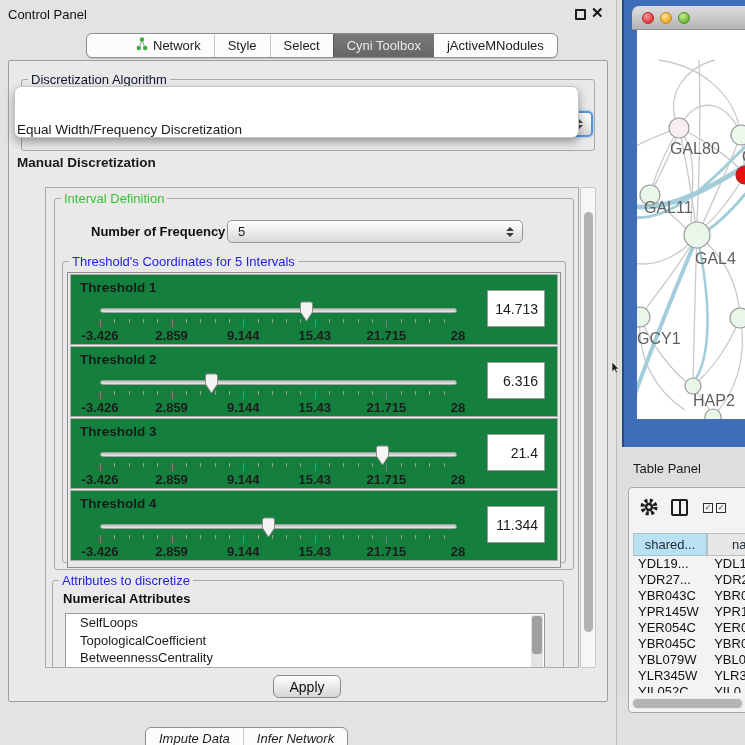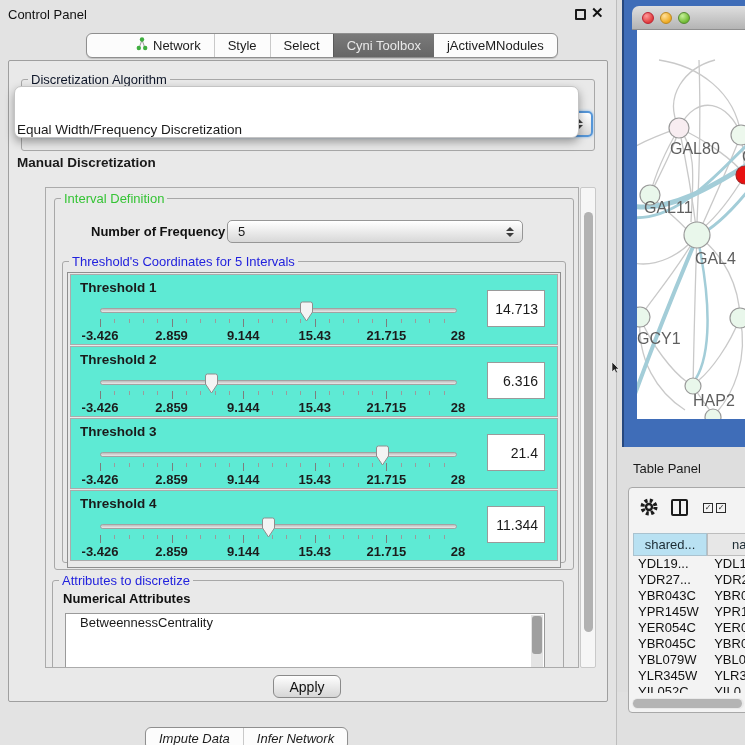--- a/index.html
+++ b/index.html
@@ -61,21 +61,21 @@
   #scroll-panel { position:absolute; left:36px; top:126px; width:534px; height:481px;
     border:1px solid #ababab; background:#e9e9e9; overflow:hidden; }
   #v-scrollbar { position:absolute; left:571px; top:126px; width:16px; height:481px;
     background:#f6f6f6; border:1px solid #c9c9c9; border-radius:2px; }
   #v-scrollbar .thumb { position:absolute; left:3px; top:24px; width:9px; height:420px;
     background:#b2b2b2; border-radius:5px; }
 
   .boldlbl { font-weight:bold; color:#111; }
 
   
-  .trow { position:relative; height:71px; border:1px solid #ababab; background:#5eead4; margin:1px 2px; }
+  .trow { position:relative; height:71px; border:1px solid #ababab; background:#15803d; margin:1px 2px; }
   .trow .tlabel { position:absolute; left:9px; top:5px; font-weight:bold; font-size:13.5px; }
   .trow .track { position:absolute; left:29px; top:33px; width:357px; height:5px;
     border:1px solid #a2a2a2; border-radius:3px; background:linear-gradient(#bdbdbd,#e9e9e9); }
   .trow .ticks-minor { position:absolute; left:29px; top:44px; width:358px; height:4px;
     background:repeating-linear-gradient(to right,#9b9b9b 0 1px,transparent 1px 4%); }
   .trow .ticks-major { position:absolute; left:29px; top:44px; width:358px; height:8px;
     background:repeating-linear-gradient(to right,#7d7d7d 0 1px,transparent 1px 20%); }
   .trow .tlabels { position:absolute; left:29px; top:53px; width:358px; height:12px; }
   .trow .tlabels span { position:absolute; transform:translateX(-50%); font-weight:bold;
     font-size:13px; color:#1c1c1c; white-space:nowrap; }
@@ -293,20 +293,22 @@
             </div>
 
           </div>
         </div>
       </div>
 
       <div class="group" style="left:6px; top:392px; width:512px; height:200px;">
         <span class="gtitle blue">Attributes to discretize</span>
         <span class="boldlbl" style="position:absolute; left:10px; top:10px;">Numerical Attributes</span>
         <div id="attr-list">
+          <div class="item">SelfLoops</div>
+          <div class="item">TopologicalCoefficient</div>
           <div class="item">BetweennessCentrality</div>
           <div class="sb">
               <div class="th"></div>
             </div>
         </div>
       </div>
 
     </div>
     <div id="v-scrollbar">
         <div class="thumb"></div>

